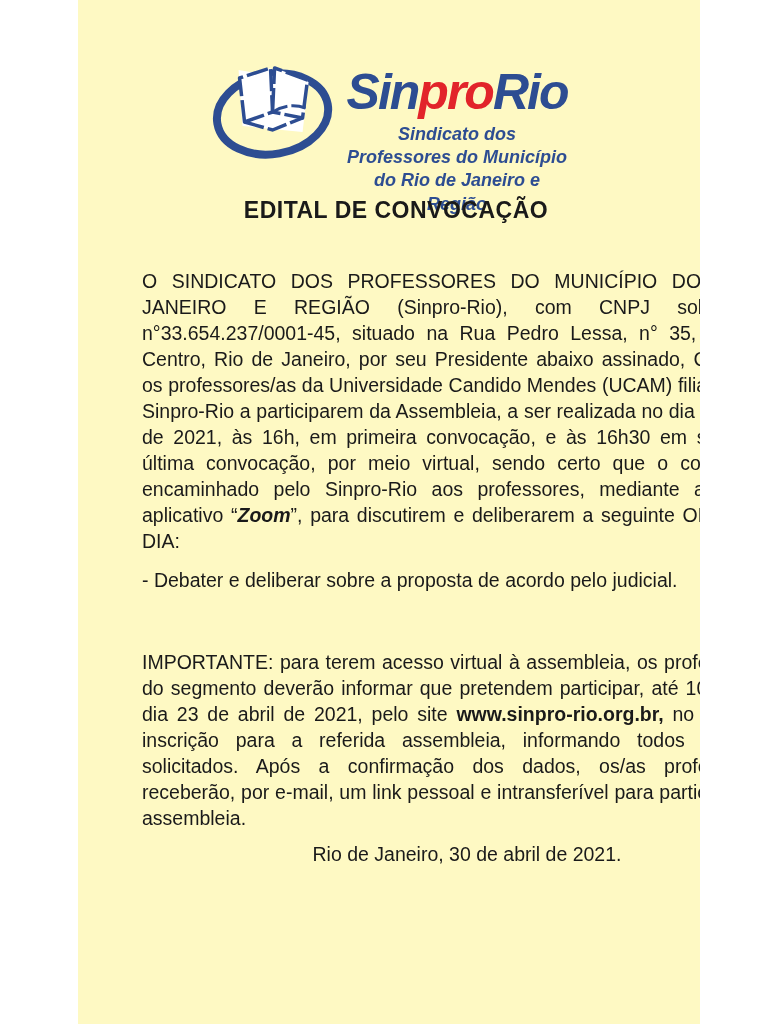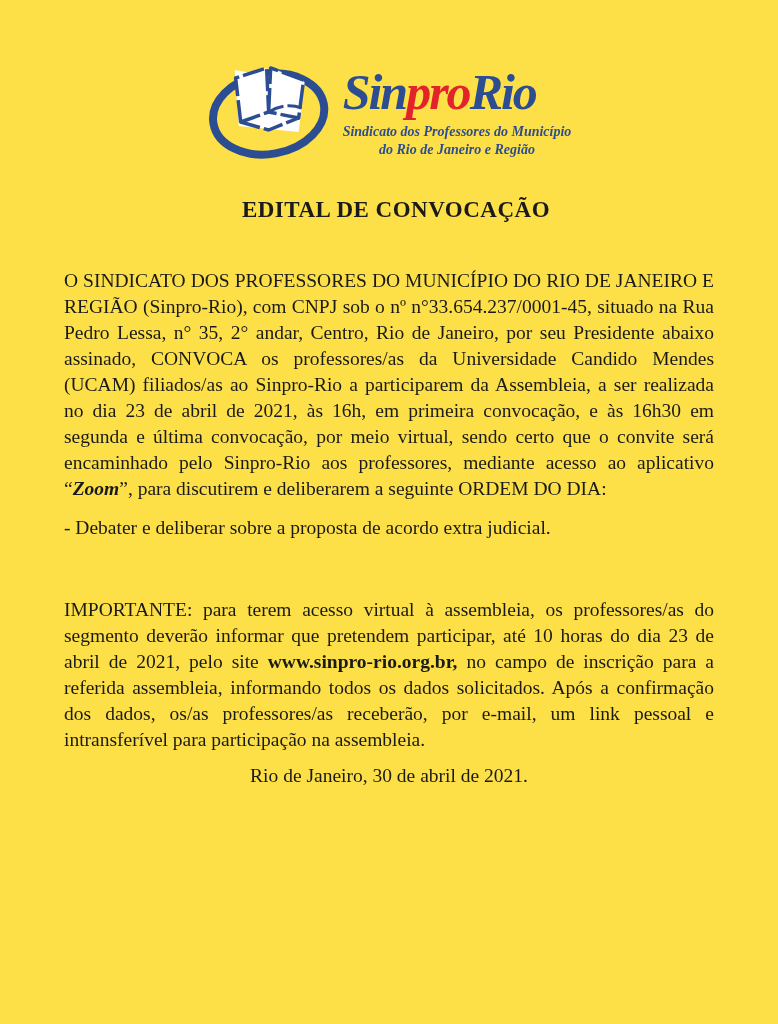--- a/index.html
+++ b/index.html
@@ -1,21 +1,21 @@
 <!DOCTYPE html>
 <html><head>
 <meta charset="utf-8">
 <style>
   html, body { margin: 0; padding: 0; background: #ffffff; }
   .page {
     position: relative;
-    width: 778px;
+    width: 622px;
     height: 1024px;
-    background: #fde047;
-    font-family: Liberation Serif, serif;
+    background: #fef9c3;
+    font-family: Liberation Sans, sans-serif;
     color: #1c1c1c;
     overflow: hidden;
     margin: 0 auto;
   }
 
   
   .logo-block {
     position: absolute;
     top: 58px;
     left: 50%;
@@ -32,21 +32,21 @@
     font-style: italic;
     letter-spacing: -2px;
     line-height: 1.05;
     white-space: nowrap;
   }
   .wordmark .blue { color: #2d4d92; }
   .wordmark .red  { color: #e2242a; }
   .tagline {
     margin-top: 4px;
     text-align: center;
-    font-size: 14px;
+    font-size: 18px;
     font-weight: bold;
     font-style: italic;
     color: #2d4d92;
     line-height: 1.3;
   }
 
   
   .doc-title {
     position: absolute;
     top: 197px;
@@ -112,18 +112,18 @@
         <div data-name="logo-tagline-line1">Sindicato dos Professores do Município</div>
         <div data-name="logo-tagline-line2">do Rio de Janeiro e Região</div>
       </div>
     </div>
   </div>
 
   <div class="doc-title" data-name="page-title">EDITAL DE CONVOCAÇÃO</div>
 
   <div class="doc-body" data-name="document-body">
       <p class="para align-justify" data-name="body-paragraph-1"><span class="" data-name="text-segment">O SINDICATO DOS PROFESSORES DO MUNICÍPIO DO RIO DE JANEIRO E REGIÃO (Sinpro-Rio), com CNPJ sob o nº n°33.654.237/0001-45, situado na Rua Pedro Lessa, n° 35, 2° andar, Centro, Rio de Janeiro, por seu Presidente abaixo assinado, CONVOCA os professores/as da Universidade Candido Mendes (UCAM) filiados/as ao Sinpro-Rio a participarem da Assembleia, a ser realizada no dia 23 de abril de 2021, às 16h, em primeira convocação, e às 16h30 em segunda e última convocação, por meio virtual, sendo certo que o convite será encaminhado pelo Sinpro-Rio aos professores, mediante acesso ao aplicativo “</span><span class="seg-bold seg-italic" data-name="text-segment">Zoom</span><span class="" data-name="text-segment">”, para discutirem e deliberarem a seguinte ORDEM DO DIA:</span></p>
-      <p class="para align-left" data-name="order-of-day-item"><span class="" data-name="text-segment">- Debater e deliberar sobre a proposta de acordo extra judicial.</span></p>
+      <p class="para align-left" data-name="order-of-day-item"><span class="" data-name="text-segment">- Debater e deliberar sobre a proposta de acordo pelo judicial.</span></p>
       <p class="para align-justify" data-name="important-paragraph"><span class="" data-name="text-segment">IMPORTANTE: para terem acesso virtual à assembleia, os professores/as do segmento deverão informar que pretendem participar, até 10 horas do dia 23 de abril de 2021, pelo site </span><span class="seg-bold " data-name="text-segment">www.sinpro-rio.org.br,</span><span class="" data-name="text-segment"> no campo de inscrição para a referida assembleia, informando todos os dados solicitados. Após a confirmação dos dados, os/as professores/as receberão, por e-mail, um link pessoal e intransferível para participação na assembleia.</span></p>
       <p class="para align-center" data-name="date-line"><span class="" data-name="text-segment">Rio de Janeiro, 30 de abril de 2021.</span></p>
     </div>
 
 </div>
 
 </body></html>

